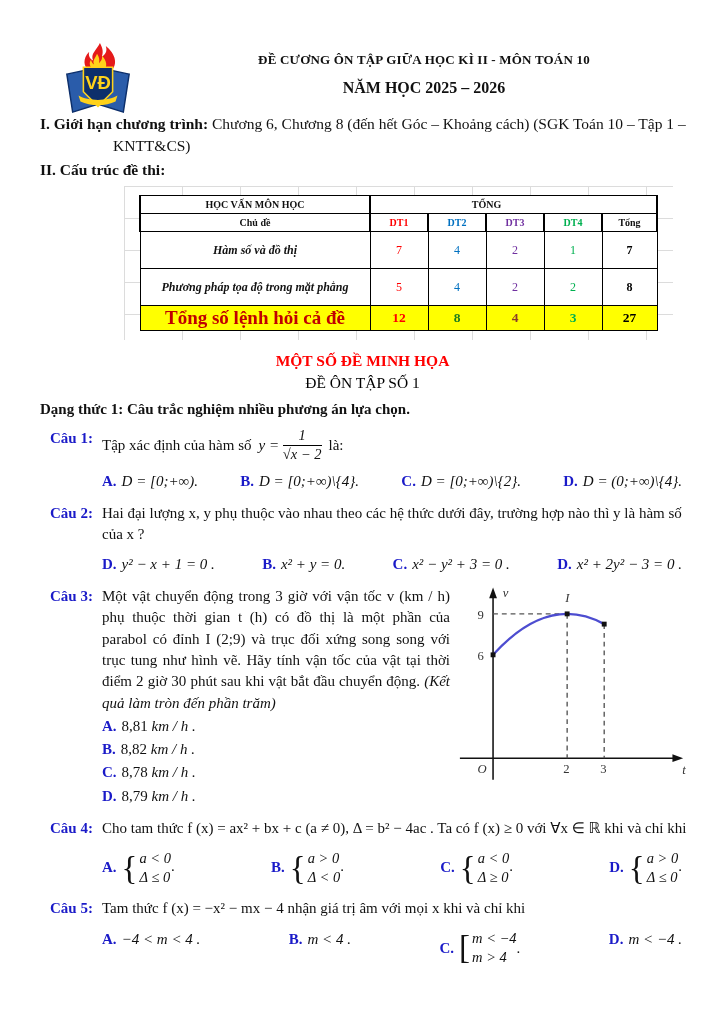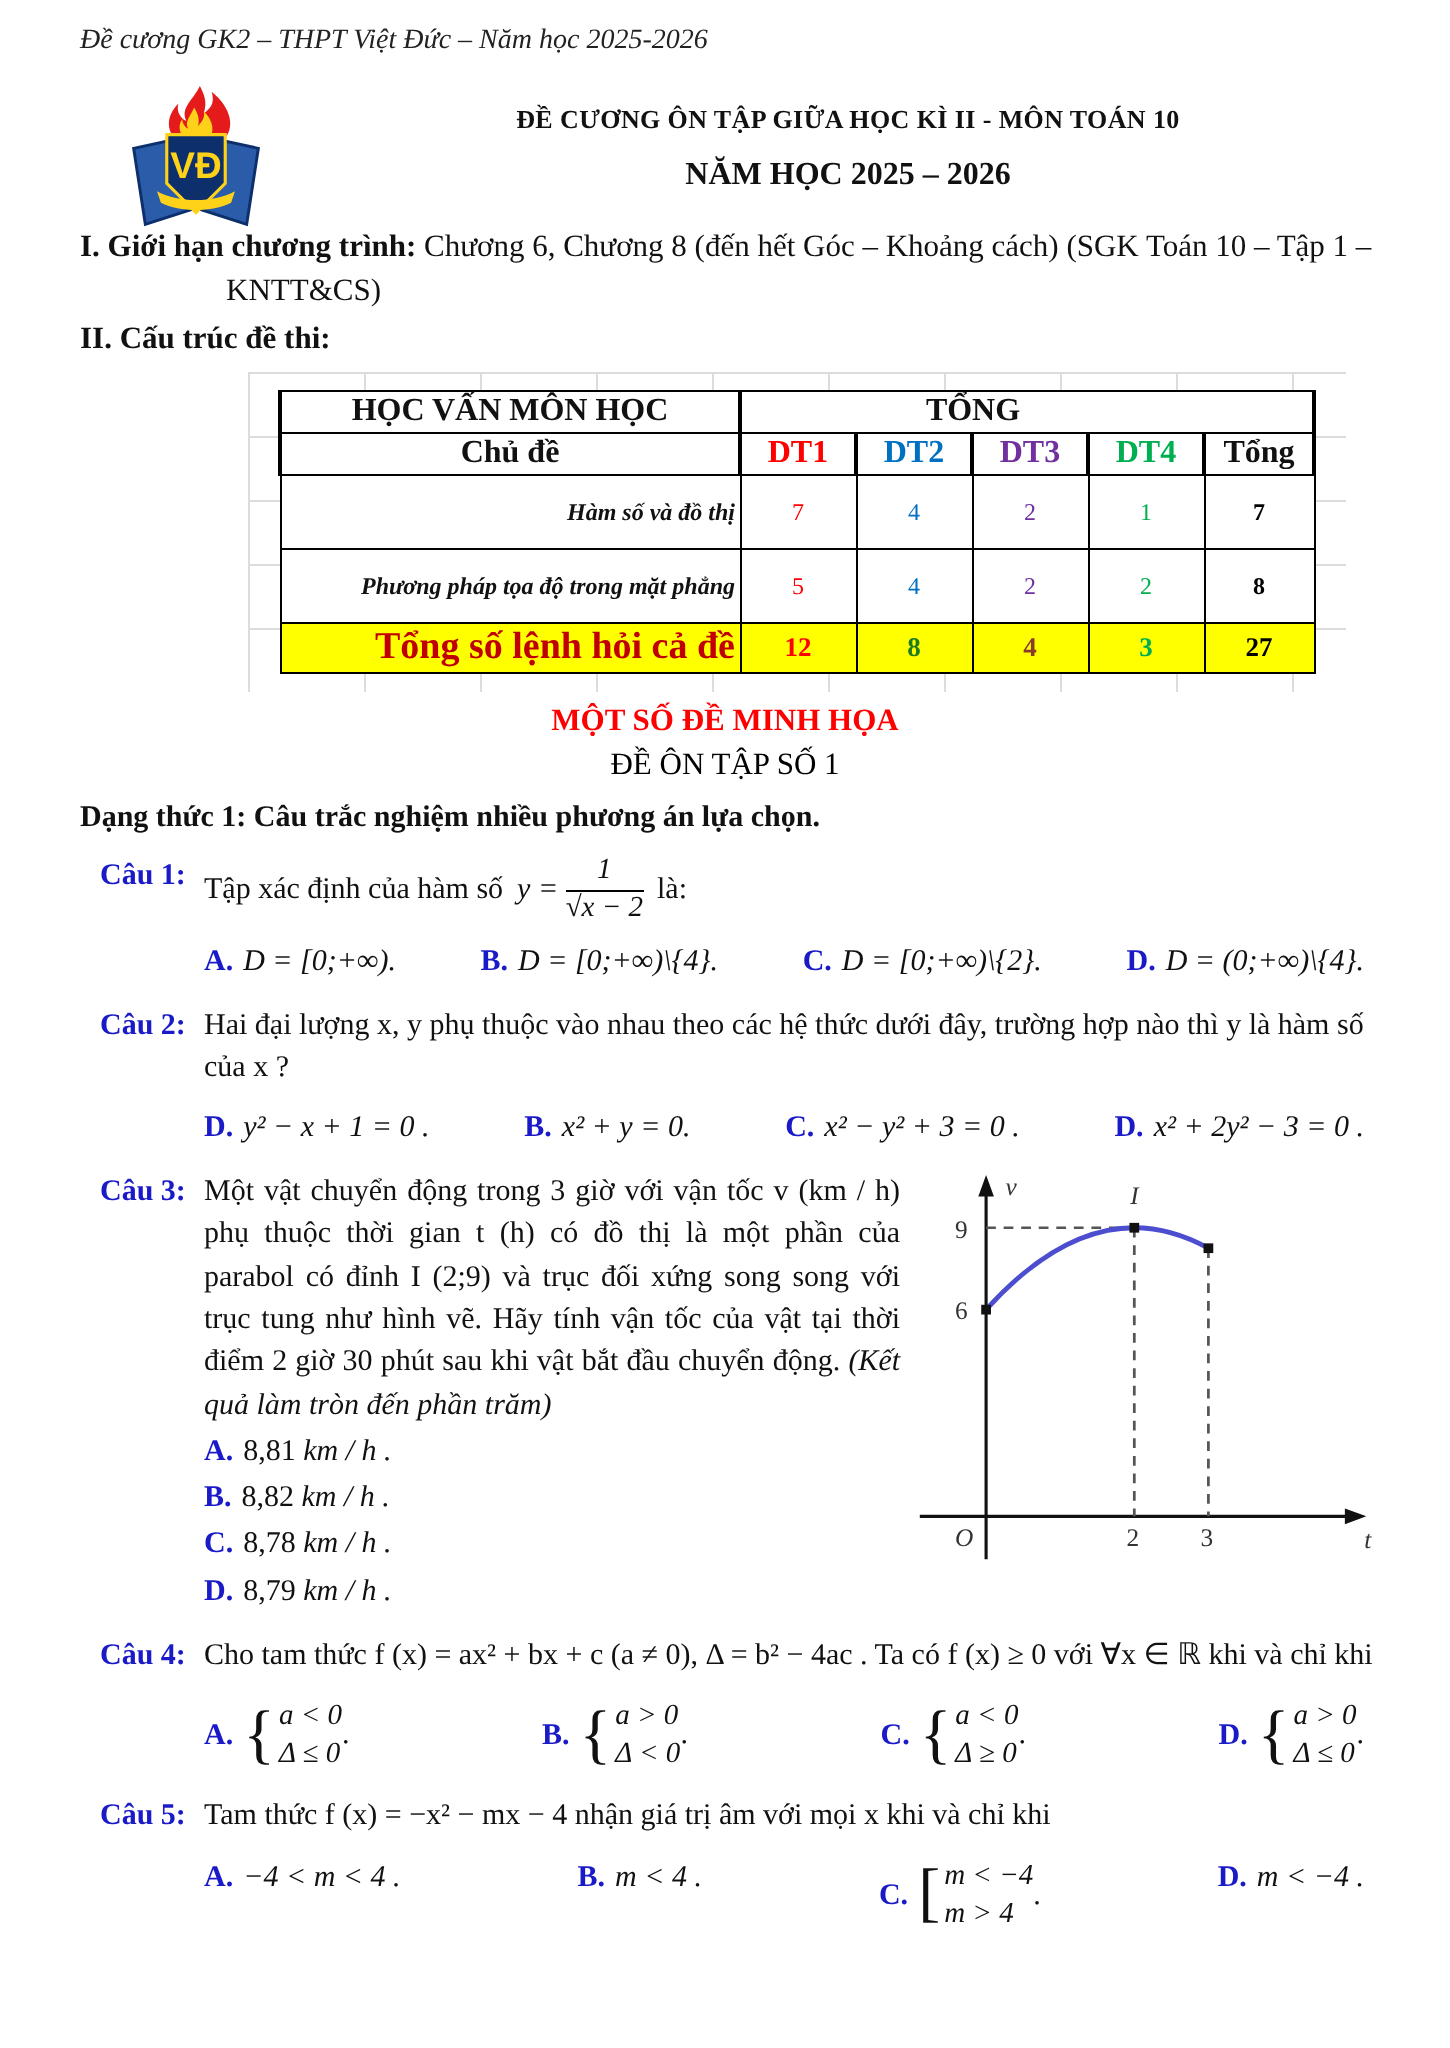--- a/index.html
+++ b/index.html
@@ -49,24 +49,24 @@
     background-size: 100% 32px, 58px 100%;
   }
   table.struct { border-collapse: collapse; table-layout: fixed; width: 517px; }
   table.struct td {
     border: 1.6px solid #000;
     text-align: center; vertical-align: middle;
     background: #fff;
     font-family: "Liberation Serif", serif;
     padding: 1px 2px;
   }
-  table.struct .th { font-weight: bold; font-size: 16px; height: 18px; }
+  table.struct .th { font-weight: bold; font-size: 10px; height: 18px; }
   table.struct tr.hr1 td, table.struct tr.hr2 td { border-width: 1.6px 2.2px; }
   table.struct tr.dr td { height: 37px; font-size: 12px; }
-  table.struct .rowlabel { font-weight: bold; font-style: italic; font-size: 12.5px; text-align: right; }
+  table.struct .rowlabel { font-weight: bold; font-style: italic; font-size: 12.5px; }
   table.struct tr.fr td { height: 25px; background: var(--yellow); font-weight: bold; font-size: 13.5px; }
   table.struct tr.fr .rowlabel { color: var(--footer-red); font-style: normal; font-size: 19px; }
   .c-dt1 { color: var(--dt1); } .c-dt2 { color: var(--dt2); }
   .c-dt3 { color: var(--dt3); } .c-dt4 { color: var(--dt4); }
   .c-tot { color: #000; font-weight: bold; font-size: 13.5px; }
   tr.fr .f0 { color: var(--dt1); } tr.fr .f1 { color: #1e7d1e; }
   tr.fr .f2 { color: #8a3c2a; }  tr.fr .f3 { color: #00b050; }
   tr.fr .f4 { color: #000; }
 
   .headings { position:absolute; top:352px; left:0; right:0; text-align:center; }
@@ -108,21 +108,20 @@
   .sys-lines { display:inline-block; text-align:left; line-height:1.3; font-style:italic; font-size:14.5px; }
   .sys-lines span { display:block;font-style:italic; }
   .q45 .opts-row { margin-top:10px; }
   .optC-center { display:inline-flex; align-items:center; }
 </style>
 </head>
 <body>
 
 <div class="page">
 
-  <div class="top-line">Đề cương GK2 – THPT Việt Đức – Năm học 2025-2026</div>
 
   <div class="header-row">
     <div class="logo">
       <svg viewBox="0 0 84 78" width="84" height="76">
         <path d="M44 1 C40 9 34 12 37 19 C33 17 32 13 33 10 C26 17 27 25 33 30 L55 30 C63 23 60 12 50 4 C52 10 49 13 46 15 C48 9 46 5 44 1 Z" fill="#e51a1a"></path>
         <path d="M41 12 C39 17 36 19 38 23 C36 22 35 20 35 18 C32 22 34 27 38 29 L48 29 C52 25 51 19 46 14 C47 18 44 20 43 22 C44 18 43 15 41 12 Z" fill="#ffd21a"></path>
         <path d="M10 33 L38 27 L41 64 L16 72 Z" fill="#2a5caa" stroke="#0d2f6b" stroke-width="1.5"></path>
         <path d="M74 33 L46 27 L43 64 L68 72 Z" fill="#2a5caa" stroke="#0d2f6b" stroke-width="1.5"></path>
         <path d="M27 26 L57 26 L57 51 L42 66 L27 51 Z" fill="#0d2f6b" stroke="#ffd21a" stroke-width="1.6"></path>
         <text x="42" y="48" text-anchor="middle" font-family="Liberation Sans, sans-serif" font-size="19" font-weight="bold" fill="#ffd21a">VĐ</text>

